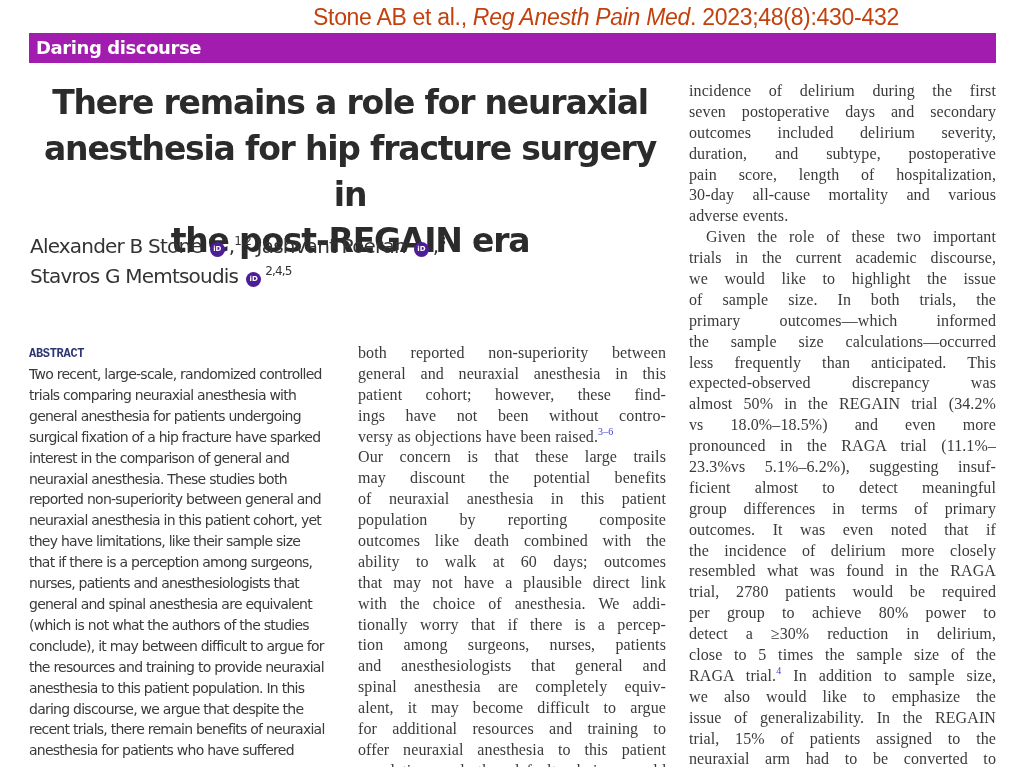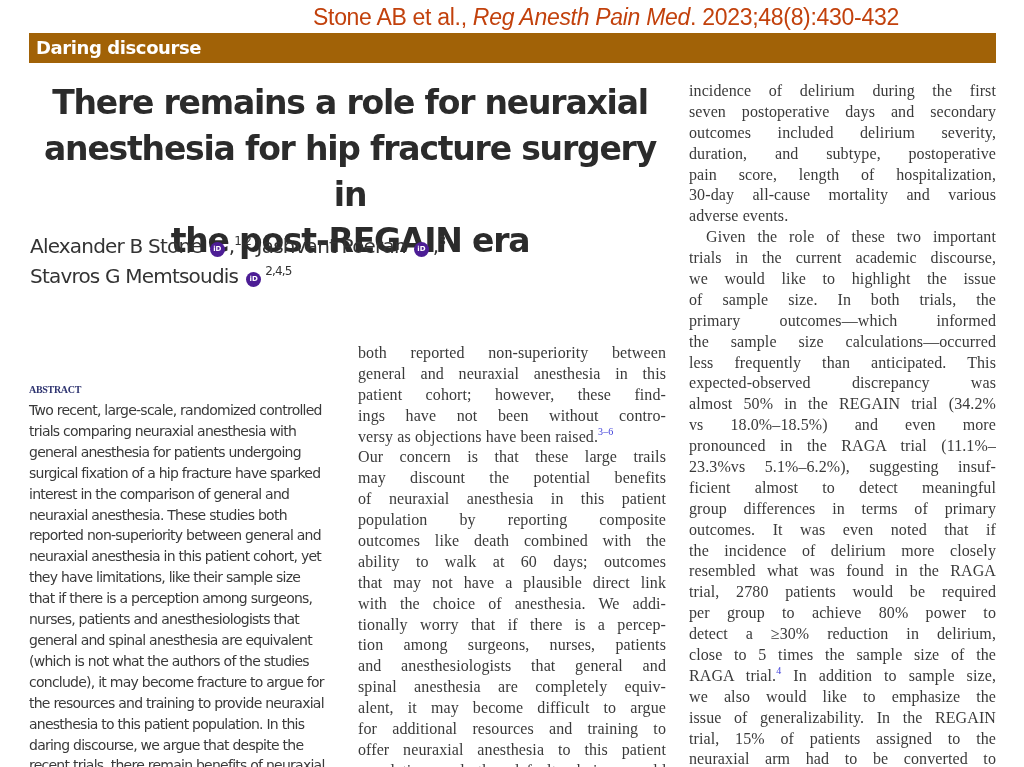--- a/index.html
+++ b/index.html
@@ -12,21 +12,21 @@
   .citation {
     position: absolute; left: 305px; top: 4px;
     font-family: "Liberation Sans", sans-serif;
     font-size: 23px; color: #c2410c; letter-spacing: -0.3px;
     white-space: nowrap;
     margin-left: 8px;
   }
   .citation i { font-style: italic; }
   .section-bar {
     position: absolute; left: 29px; top: 33px; width: 967px; height: 30px;
-    background: #a16207;
+    background: #a21caf;
   }
   .section-bar span {
     position: absolute; left: 7px; top: 4px;
     color: #fff; font-weight: bold; font-size: 18px;
     font-family: "DejaVu Sans", sans-serif; letter-spacing: -0.4px;
   }
   .title {
     position: absolute; left: 30px; top: 80px; width: 640px;
     font-family: "DejaVu Sans", sans-serif; font-weight: bold;
     font-size: 33px; line-height: 46px; color: #2b2b2b;
@@ -43,24 +43,23 @@
     background: #4c1d95; color: #fff; font-size: 7px; font-weight: bold;
     text-align: center; line-height: 15px; vertical-align: 2px;
     margin: 0 4px 0 8px; letter-spacing: 0;
   }
   .authors sup { font-size: 12px; vertical-align: 8px; line-height: 0; }
   .col {
     position: absolute; top: 344px;
     font-size: 15.6px; line-height: 20.9px;
   }
   .abstract-head {
-    font-family: Liberation Serif, serif; font-weight: bold;
-    color: #2e3470; font-size: 10px; letter-spacing: -0.3px;
+    font-family: Liberation Mono, monospace; font-weight: bold;
+    color: #2e3470; font-size: 12px; letter-spacing: -0.3px;
     line-height: 20px;
-    margin-top: 36px;
   }
   .col1 {
     left: 29px; width: 310px;
     font-family: "DejaVu Sans", sans-serif; font-size: 14px;
     letter-spacing: -0.75px; color: #3a3a3a; line-height: 20.9px;
   }
   .serif {
     font-family: "Liberation Serif", serif; color: #3a3a3a;
     text-align: justify; letter-spacing: 0.1px;
   }
@@ -106,21 +105,21 @@
       <span class="line">surgical fixation of a hip fracture have sparked</span>
       <span class="line">interest in the comparison of general and</span>
       <span class="line">neuraxial anesthesia. These studies both</span>
       <span class="line">reported non-superiority between general and</span>
       <span class="line">neuraxial anesthesia in this patient cohort, yet</span>
       <span class="line">they have limitations, like their sample size</span>
       <span class="line">that if there is a perception among surgeons,</span>
       <span class="line">nurses, patients and anesthesiologists that</span>
       <span class="line">general and spinal anesthesia are equivalent</span>
       <span class="line">(which is not what the authors of the studies</span>
-      <span class="line">conclude), it may become fracture to argue for</span>
+      <span class="line">conclude), it may between difficult to argue for</span>
       <span class="line">the resources and training to provide neuraxial</span>
       <span class="line">anesthesia to this patient population. In this</span>
       <span class="line">daring discourse, we argue that despite the</span>
       <span class="line">recent trials, there remain benefits of neuraxial</span>
       <span class="line">anesthesia for patients who have suffered</span>
     </div>
 </div>
 
 <div class="col col2 serif">
   <div id="c2-lines">

